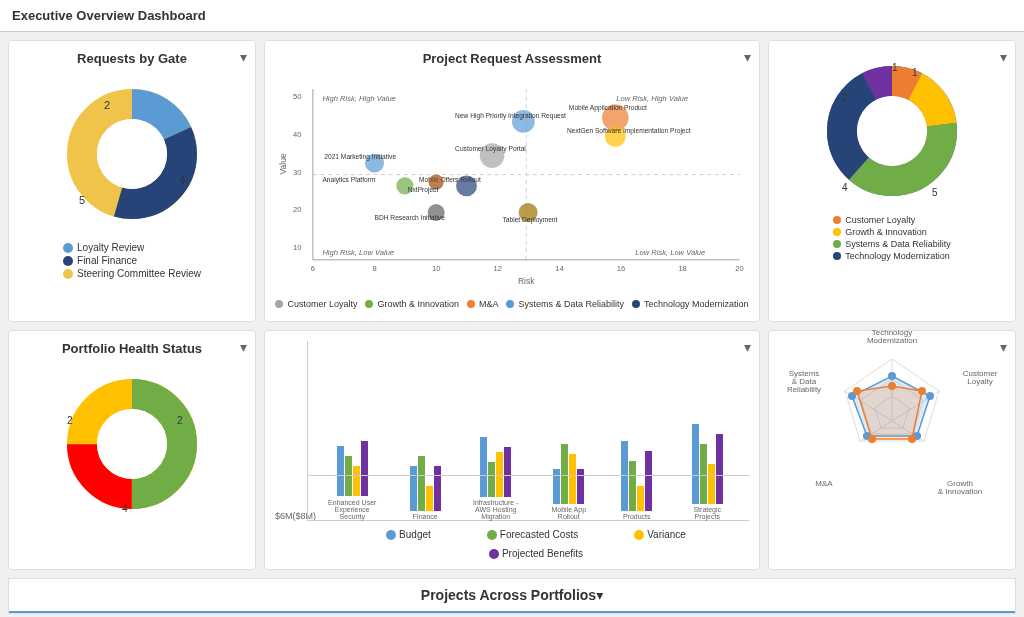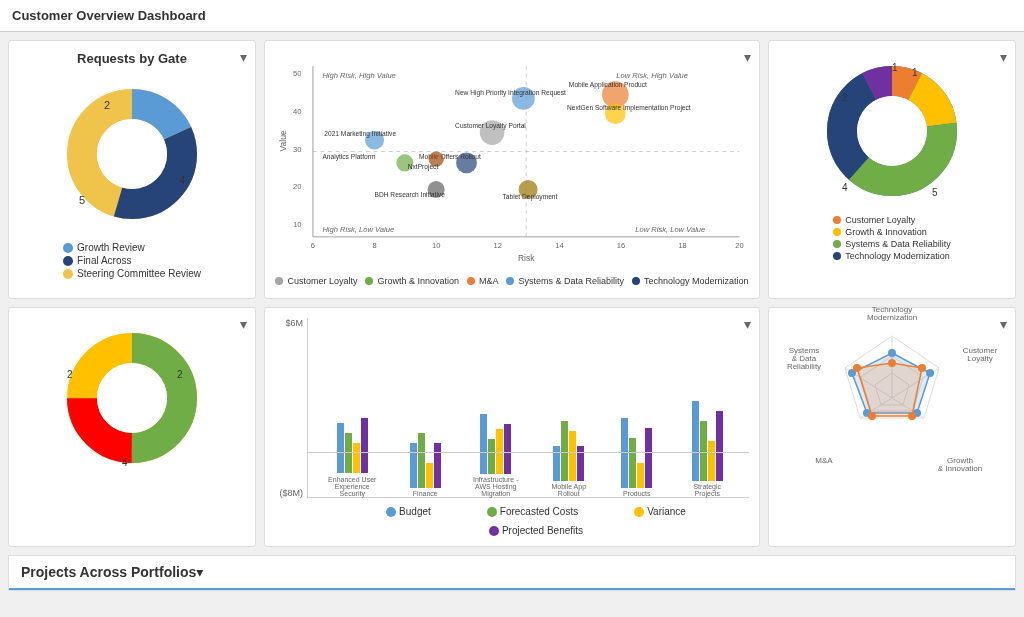--- a/index.html
+++ b/index.html
@@ -93,21 +93,21 @@
     
     
     .bottom-section {
       margin: 0 8px 8px 8px;
       background: #fff;
       border: 1px solid #ddd;
     }
     
     .bottom-header {
       display: flex;
-      justify-content: flex-start;
+      justify-content: center;
       align-items: center;
       padding: 8px 12px;
       border-bottom: 2px solid #5b9bd5;
     }
     
     .bottom-title {
       font-size: 14px;
       font-weight: bold;
     }
     
@@ -138,21 +138,21 @@
     .fin-legend-dot {
       width: 10px;
       height: 10px;
       border-radius: 50%;
     }
   </style>
 </head>
 <body>
 
 <div class="page-header">
-  <span>Customer Overview Dashboard</span>
+  <span>Executive Overview Dashboard</span>
 </div>
 
 <div class="dashboard-grid">
 
   <div class="card">
     <div class="card-title">Requests by Gate</div>
     <span class="card-menu">▾</span>
     <div class="donut-container">
       <svg width="160" height="160" viewBox="0 0 160 160">
 
@@ -164,35 +164,36 @@
 
         <circle cx="80" cy="80" r="35" fill="white"></circle>
 
         <text x="55" y="35" font-size="11" fill="#333" text-anchor="middle">2</text>
         <text x="130" y="110" font-size="11" fill="#333" text-anchor="middle">4</text>
         <text x="30" y="130" font-size="11" fill="#333" text-anchor="middle">5</text>
       </svg>
       <div class="legend-items">
         <div class="legend-item">
           <div class="legend-dot" style="background:#5b9bd5;"></div>
-          <span>Growth Review</span>
+          <span>Loyalty Review</span>
         </div>
         <div class="legend-item">
           <div class="legend-dot" style="background:#264478;"></div>
-          <span>Final Across</span>
+          <span>Final Finance</span>
         </div>
         <div class="legend-item">
           <div class="legend-dot" style="background:#f0c44a;"></div>
           <span>Steering Committee Review</span>
         </div>
       </div>
     </div>
   </div>
 
   <div class="card">
+    <div class="card-title">Project Request Assessment</div>
     <span class="card-menu">▾</span>
     <svg width="100%" height="220" viewBox="0 0 500 220">
 
       <line x1="40" y1="10" x2="40" y2="190" stroke="#999" stroke-width="1"></line>
       <line x1="40" y1="190" x2="490" y2="190" stroke="#999" stroke-width="1"></line>
 
       <line x1="265" y1="10" x2="265" y2="190" stroke="#999" stroke-width="0.5" stroke-dasharray="4"></line>
 
       <line x1="40" y1="100" x2="490" y2="100" stroke="#999" stroke-width="0.5" stroke-dasharray="4"></line>
 
@@ -315,41 +316,42 @@
         </div>
         <div class="legend-item">
           <div class="legend-dot" style="background:#264478;width:8px;height:8px;"></div>
           <span>Technology Modernization</span>
         </div>
       </div>
     </div>
   </div>
 
   <div class="card">
+    <div class="card-title">Portfolio Health Status</div>
     <span class="card-menu">▾</span>
     <div class="health-container">
       <svg width="160" height="160" viewBox="0 0 160 160">
 
         <circle cx="80" cy="80" r="50" fill="none" stroke="#ffc000" stroke-width="30" stroke-dasharray="314" stroke-dashoffset="0" transform="rotate(-90 80 80)"></circle>
         <circle cx="80" cy="80" r="50" fill="none" stroke="#70ad47" stroke-width="30" stroke-dasharray="157 157" stroke-dashoffset="0" transform="rotate(-90 80 80)"></circle>
         <circle cx="80" cy="80" r="50" fill="none" stroke="#ff0000" stroke-width="30" stroke-dasharray="78 236" stroke-dashoffset="-157" transform="rotate(-90 80 80)"></circle>
         <circle cx="80" cy="80" r="35" fill="white"></circle>
         <text x="125" y="60" font-size="10" fill="#333">2</text>
         <text x="15" y="60" font-size="10" fill="#333">2</text>
         <text x="70" y="148" font-size="10" fill="#333">4</text>
       </svg>
     </div>
   </div>
 
   <div class="card">
     <span class="card-menu">▾</span>
 
     <div style="display:flex;height:180px;position:relative;">
 
-      <div style="width:32px;display:flex;flex-direction:column;justify-content:space-between;align-items:flex-end;padding-right:4px;font-size:9px;color:#666;">
+      <div style="width:32px;display:flex;flex-direction:row;justify-content:space-between;align-items:flex-end;padding-right:4px;font-size:9px;color:#666;">
         <span>$6M</span>
         <span></span>
         <span>($8M)</span>
       </div>
 
       <div style="flex:1;position:relative;border-left:1px solid #ccc;border-bottom:1px solid #ccc;">
 
         <div style="position:absolute;top:75%;left:0;right:0;border-top:1px solid #ccc;"></div>
 
         <div style="display:flex;height:100%;align-items:flex-end;justify-content:space-around;padding:0 4px;">

